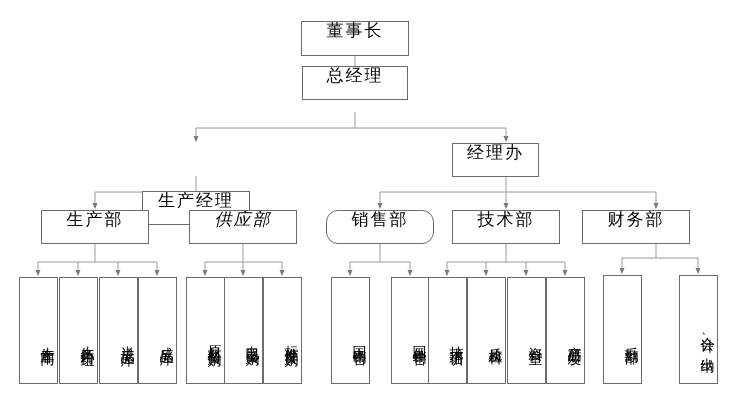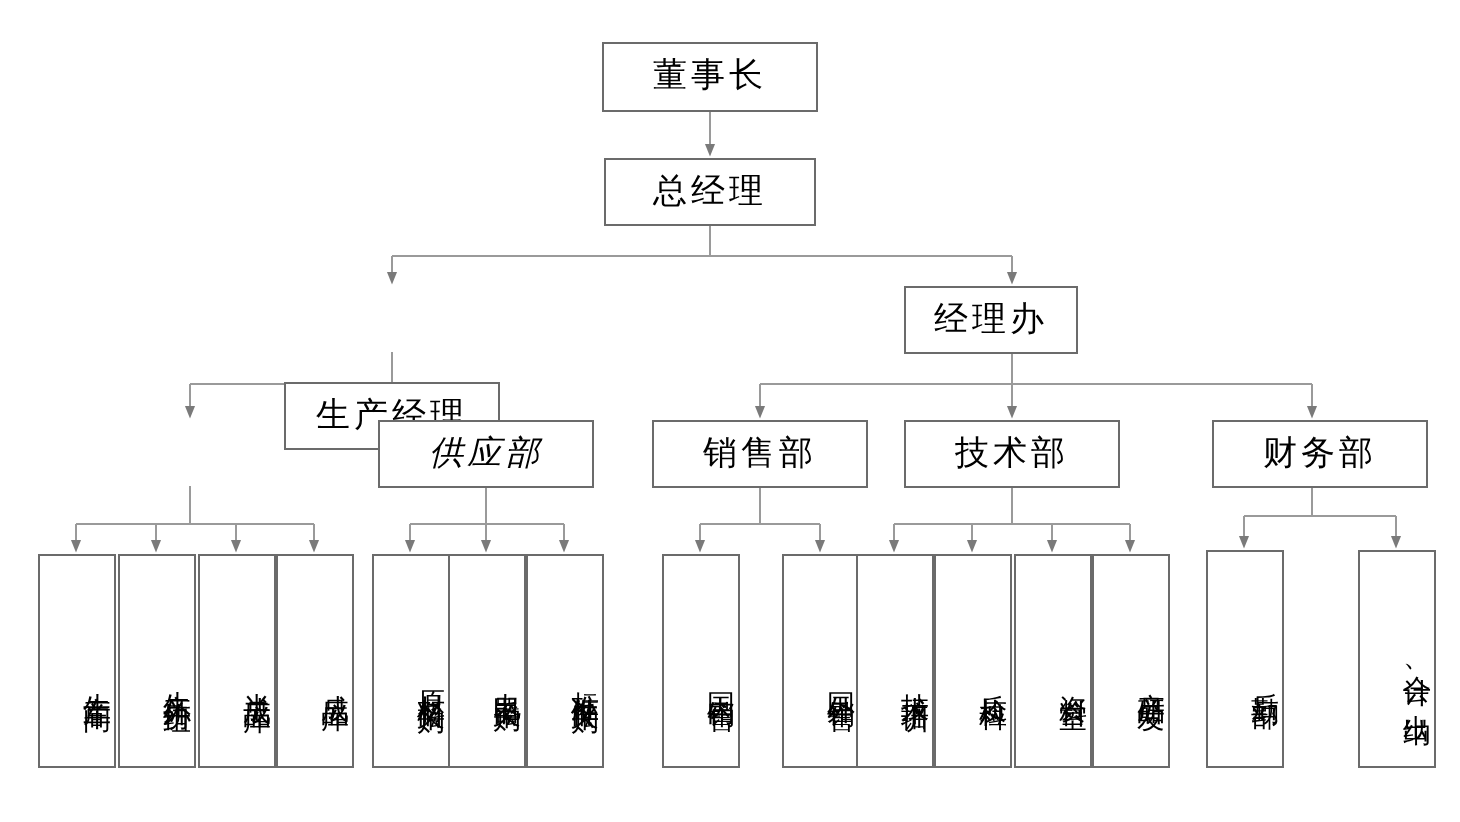--- a/index.html
+++ b/index.html
@@ -25,21 +25,21 @@
     top: 0;
     width: 730px;
     height: 411px;
   }
   .node {
     position: absolute;
     box-sizing: border-box;
     border: 1px solid #6b6b6b;
     background: #ffffff;
     display: flex;
-    align-items: center;
+    align-items: flex-start;
     justify-content: center;
     color: #000000;
     z-index: 3;
   }
   .node-h {
     font-size: 17px;
     letter-spacing: 2px;
     line-height: 1;
     white-space: nowrap;
   }
@@ -119,41 +119,44 @@
       <line x1="622" y1="258" x2="698" y2="258"></line>
       <line x1="622" y1="258" x2="622" y2="271" marker-end="url(#arrow)"></line>
       <line x1="698" y1="258" x2="698" y2="271" marker-end="url(#arrow)"></line>
     </g>
   </svg>
 
   <div class="node node-h" style="left:301px; top:21px; width:108px; height:35px;">
     <span>董事长</span>
   </div>
 
-  <div class="node node-h" style="left:302px; top:79px; width:106px; height:34px;">
+  <div class="node node-h" style="left:302px; top:66px; width:106px; height:34px;">
     <span>总经理</span>
   </div>
 
   <div class="node node-h" style="left:142px; top:143px; width:108px; height:34px;margin-top:48px;">
     <span>生产经理</span>
   </div>
   <div class="node node-h" style="left:452px; top:143px; width:87px; height:34px;">
     <span>经理办</span>
   </div>
 
+  <div class="node node-h" style="left:41px; top:210px; width:108px; height:34px;">
+    <span>生产部</span>
+  </div>
   <div class="node node-h" style="left:189px; top:210px; width:108px; height:34px;font-style:italic;">
     <span>供应部</span>
   </div>
-  <div class="node node-h" style="left:326px; top:210px; width:108px; height:34px;">
+  <div class="node node-h" style="left:326px; top:210px; width:108px; height:34px;border-radius:12px;">
     <span>销售部</span>
   </div>
   <div class="node node-h" style="left:452px; top:210px; width:108px; height:34px;">
     <span>技术部</span>
   </div>
-  <div class="node node-h" style="left:606px; top:210px; width:108px; height:34px;">
+  <div class="node node-h" style="left:582px; top:210px; width:108px; height:34px;">
     <span>财务部</span>
   </div>
 
   <div class="node node-v" style="left:19px; top:277px; width:39px; height:107px;">
     <span class="vtext">生产车间</span>
   </div>
   <div class="node node-v" style="left:59px; top:277px; width:39px; height:107px;">
     <span class="vtext">生产外协组</span>
   </div>
   <div class="node node-v" style="left:99px; top:277px; width:39px; height:107px;">

